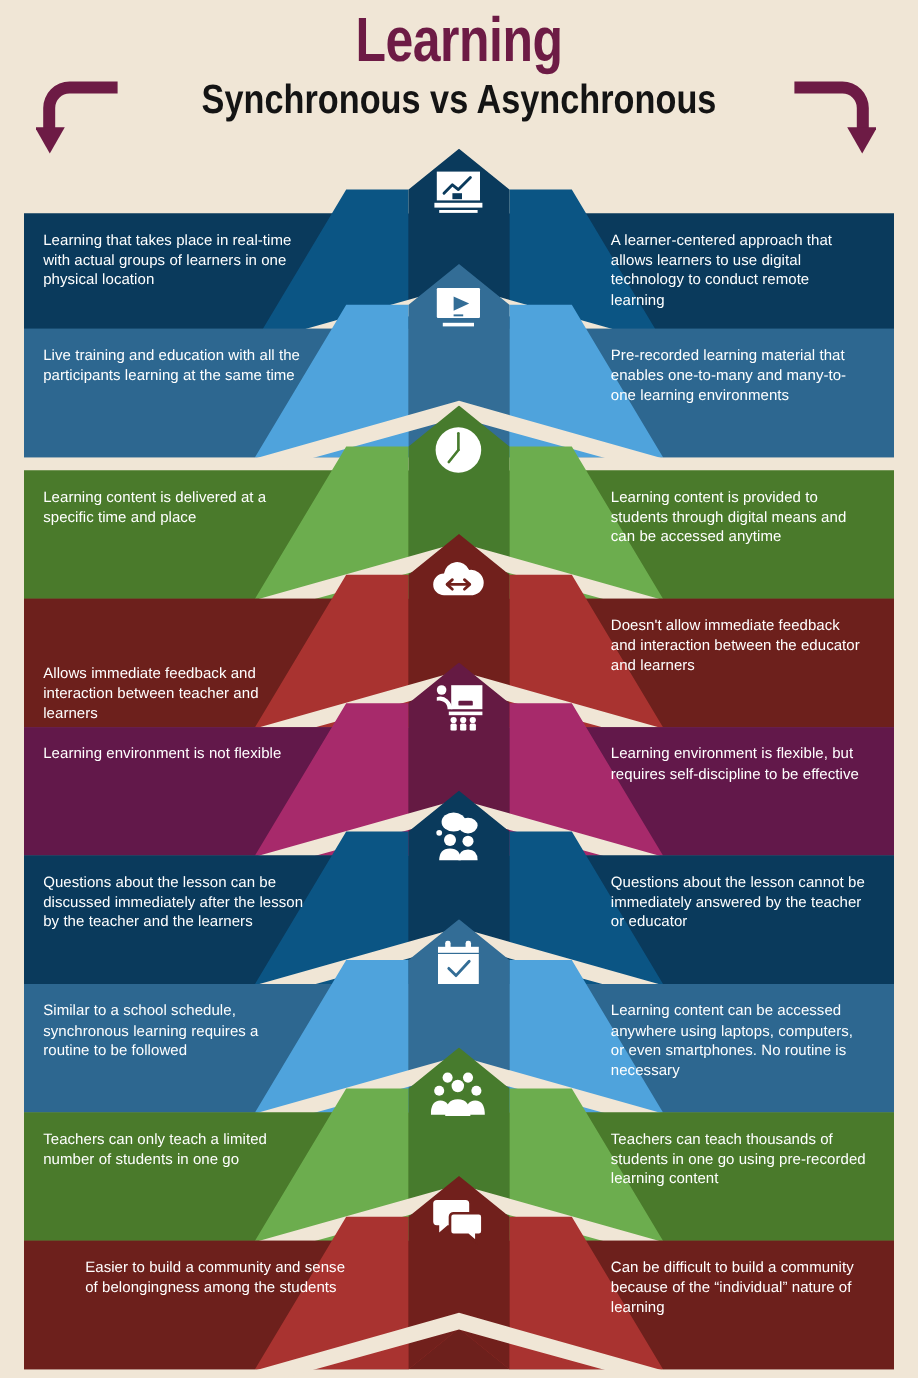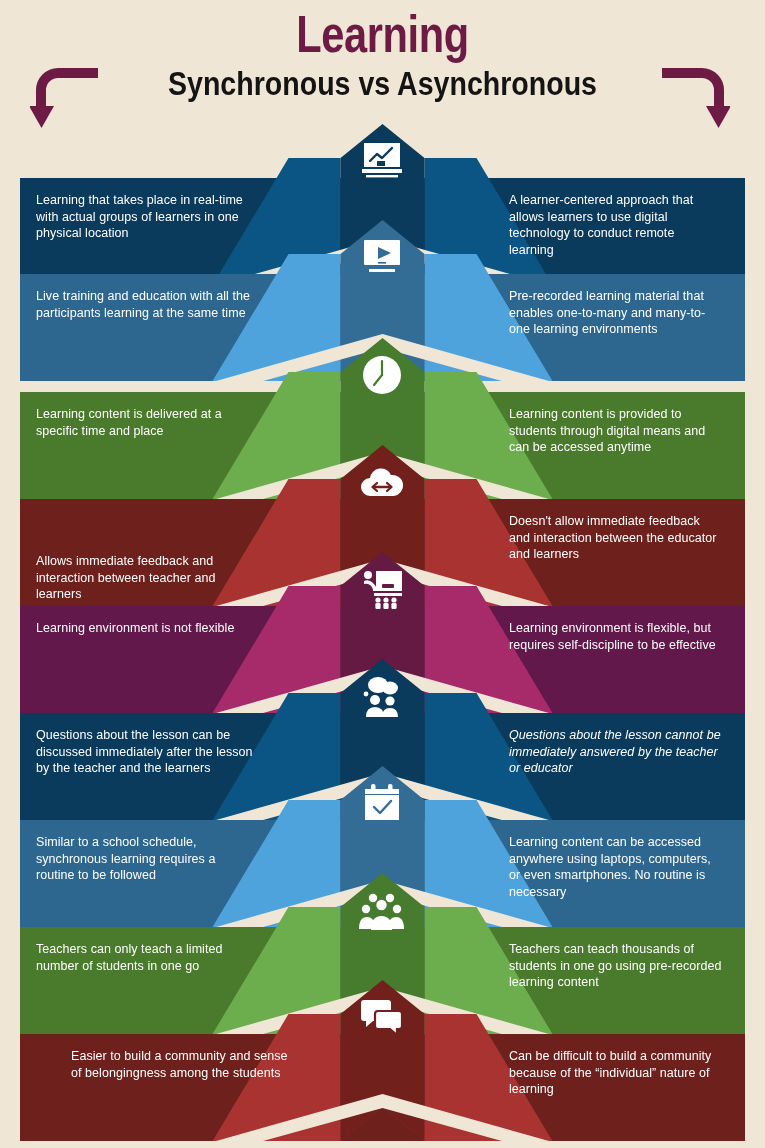--- a/index.html
+++ b/index.html
@@ -195,21 +195,21 @@
       <path d="M20 54 H290 L212.5 161 H20 Z" fill="#0a3a5c"></path>
       <path d="M745 54 H475 L552.5 161 H745 Z" fill="#0a3a5c"></path>
       <path d="M20 54 H745 V161 H20 Z" fill="#0a3a5c"></path>
       <path d="M340.5 34 L288.5 34 L212.5 161 L340.5 161 L382.5 127 L340.5 127 Z" fill="#0b5584"></path>
       <path d="M424.5 34 L476.5 34 L552.5 161 L424.5 161 L382.5 127 L424.5 127 Z" fill="#0b5584"></path>
       <path d="M340.5 34 L382.5 0 L424.5 34 L424.5 161 L382.5 127 L340.5 161 Z" fill="#0a3a5c"></path>
       <path d="M212.5 162 L382.5 114 L552.5 162
                L552.5 175 L382.5 128 L212.5 175 Z" fill="#f0e6d6"></path>
     </svg>
         <div class="panel left" style="top: 54px;">Questions about the lesson can be discussed immediately after the lesson by the teacher and the learners</div>
-        <div class="panel right" style="top: 54px; font-style: italic;">Questions about the lesson cannot be immediately answered by the teacher or educator</div>
+        <div class="panel right" style="top: 54px;">Questions about the lesson cannot be immediately answered by the teacher or educator</div>
         <div class="icon-holder" style="top: 14px;">
           <svg width="46" height="42" viewBox="0 0 46 42">
         <ellipse cx="19" cy="10" rx="10" ry="8" fill="#ffffff"></ellipse>
         <ellipse cx="31" cy="13" rx="8" ry="6.5" fill="#ffffff"></ellipse>
         <circle cx="7" cy="19" r="2.4" fill="#ffffff"></circle>
         <g fill="#ffffff">
           <circle cx="16" cy="25" r="5"></circle>
           <path d="M7 42 q0 -10 9 -10 q9 0 9 10 Z"></path>
           <circle cx="31" cy="26" r="4.6"></circle>
           <path d="M23 42 q0 -9 8 -9 q8 0 8 9 Z"></path>

